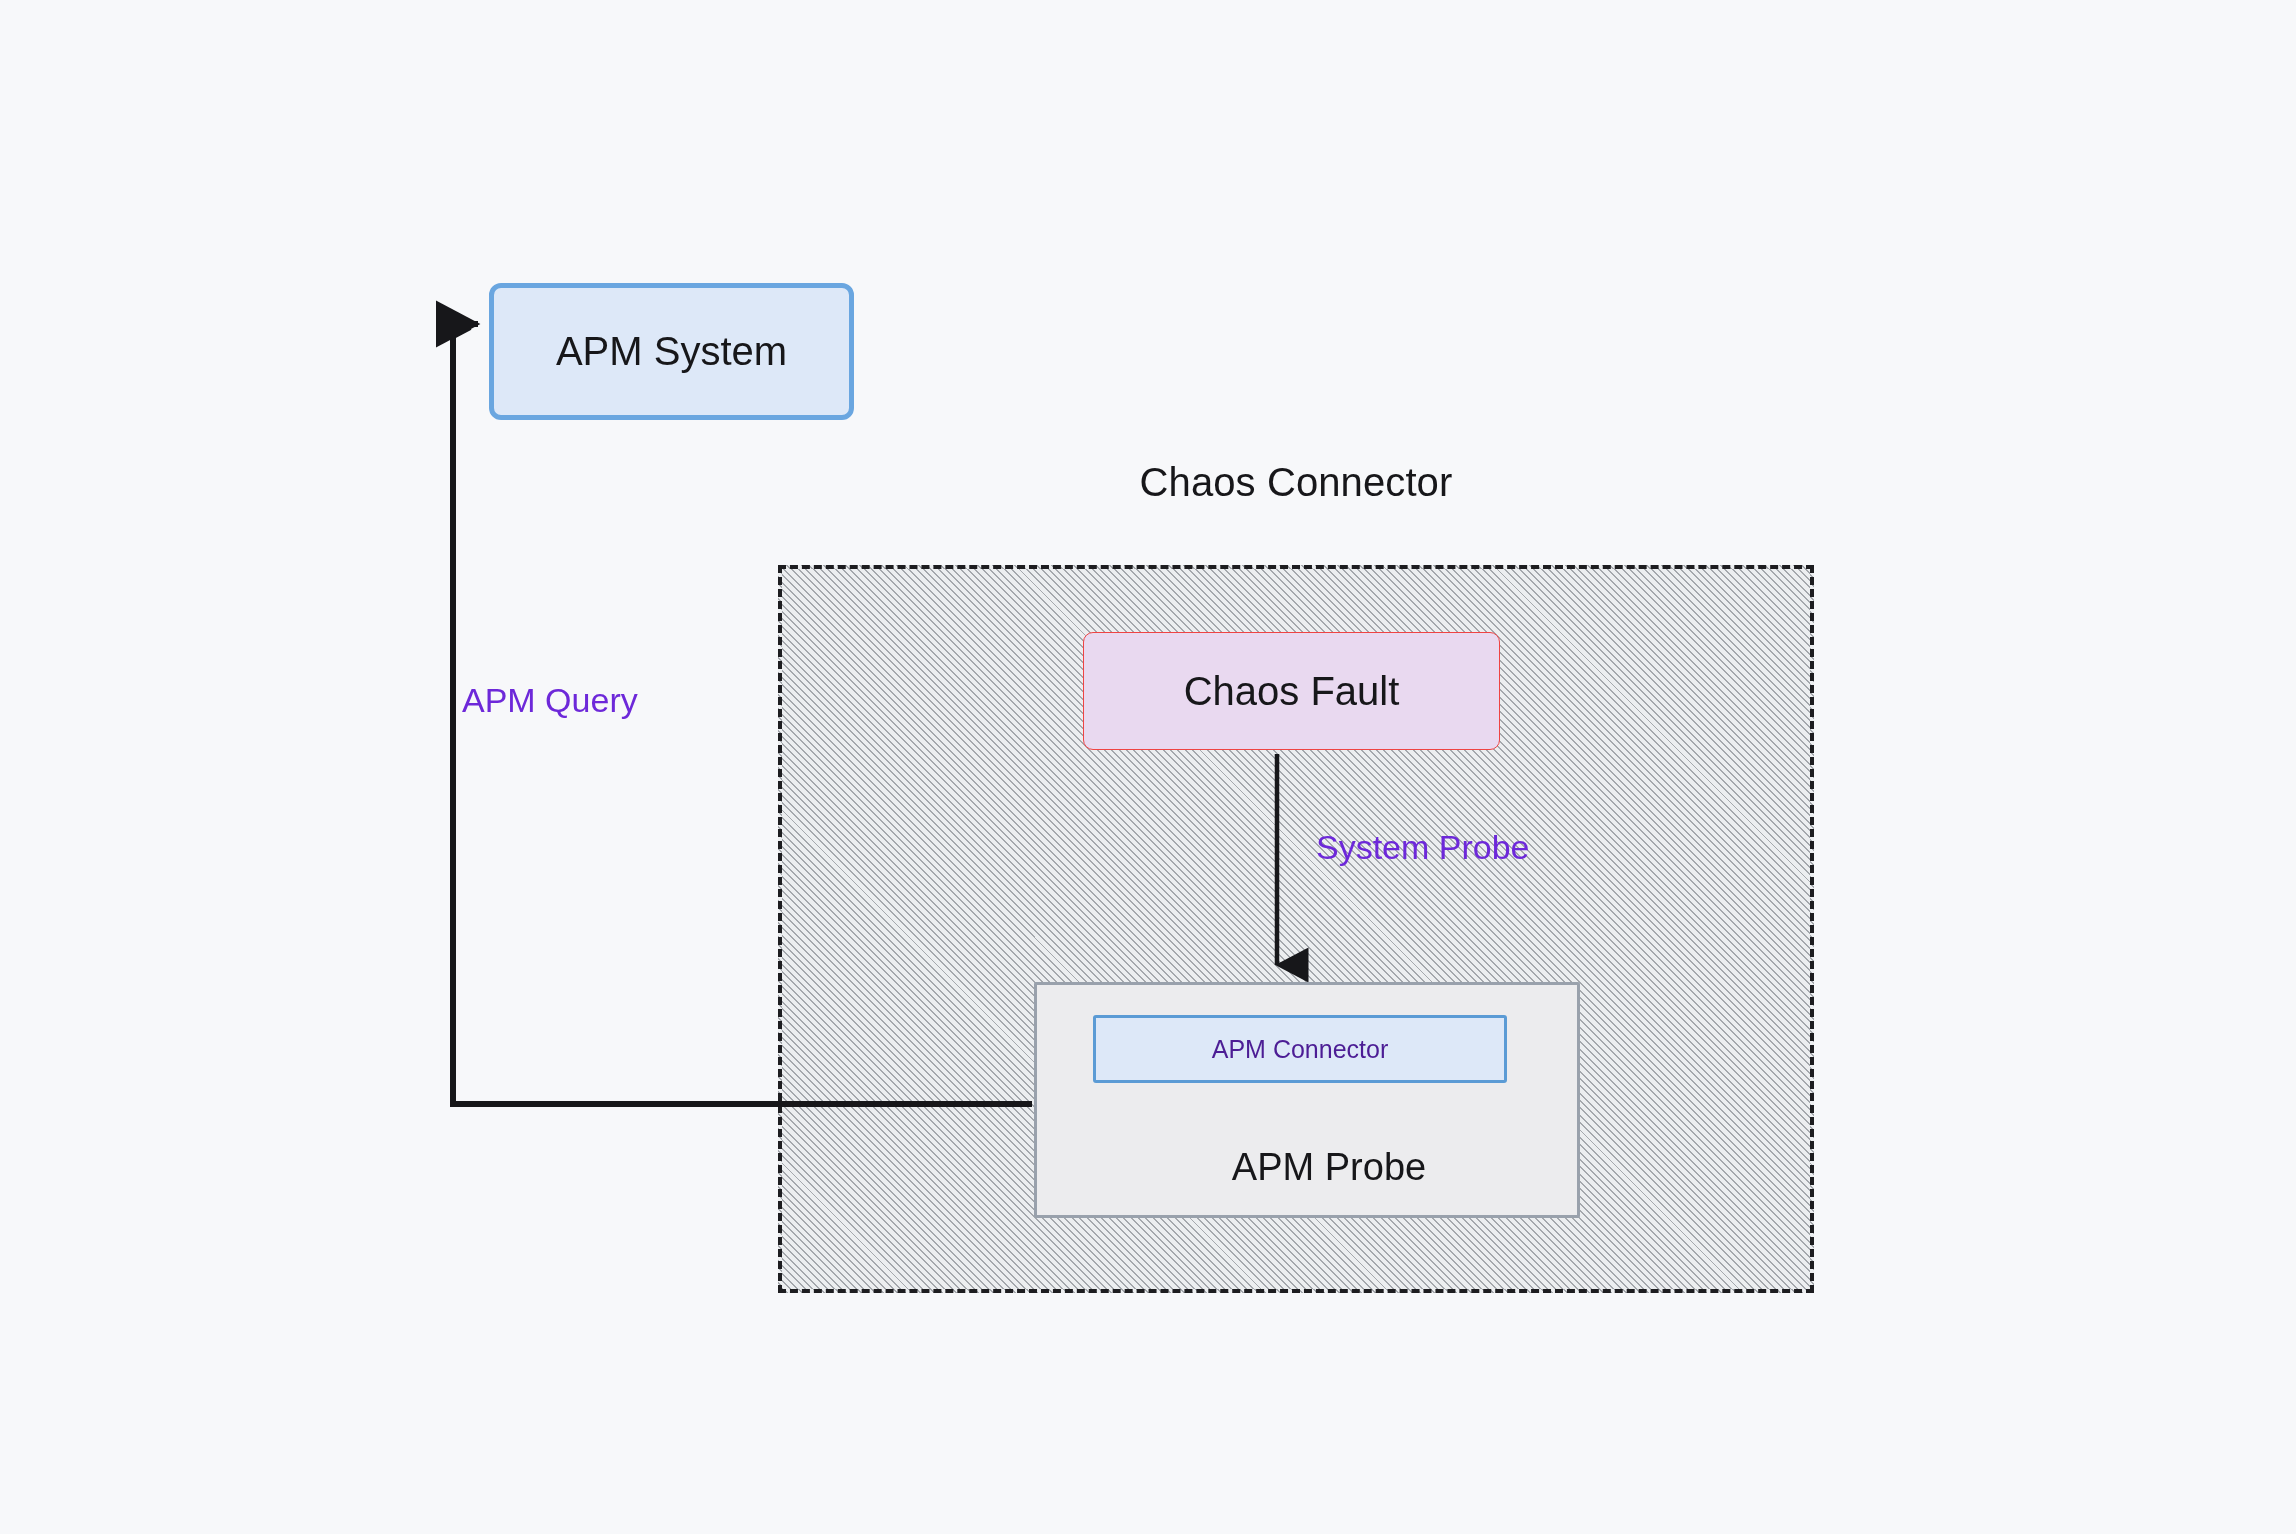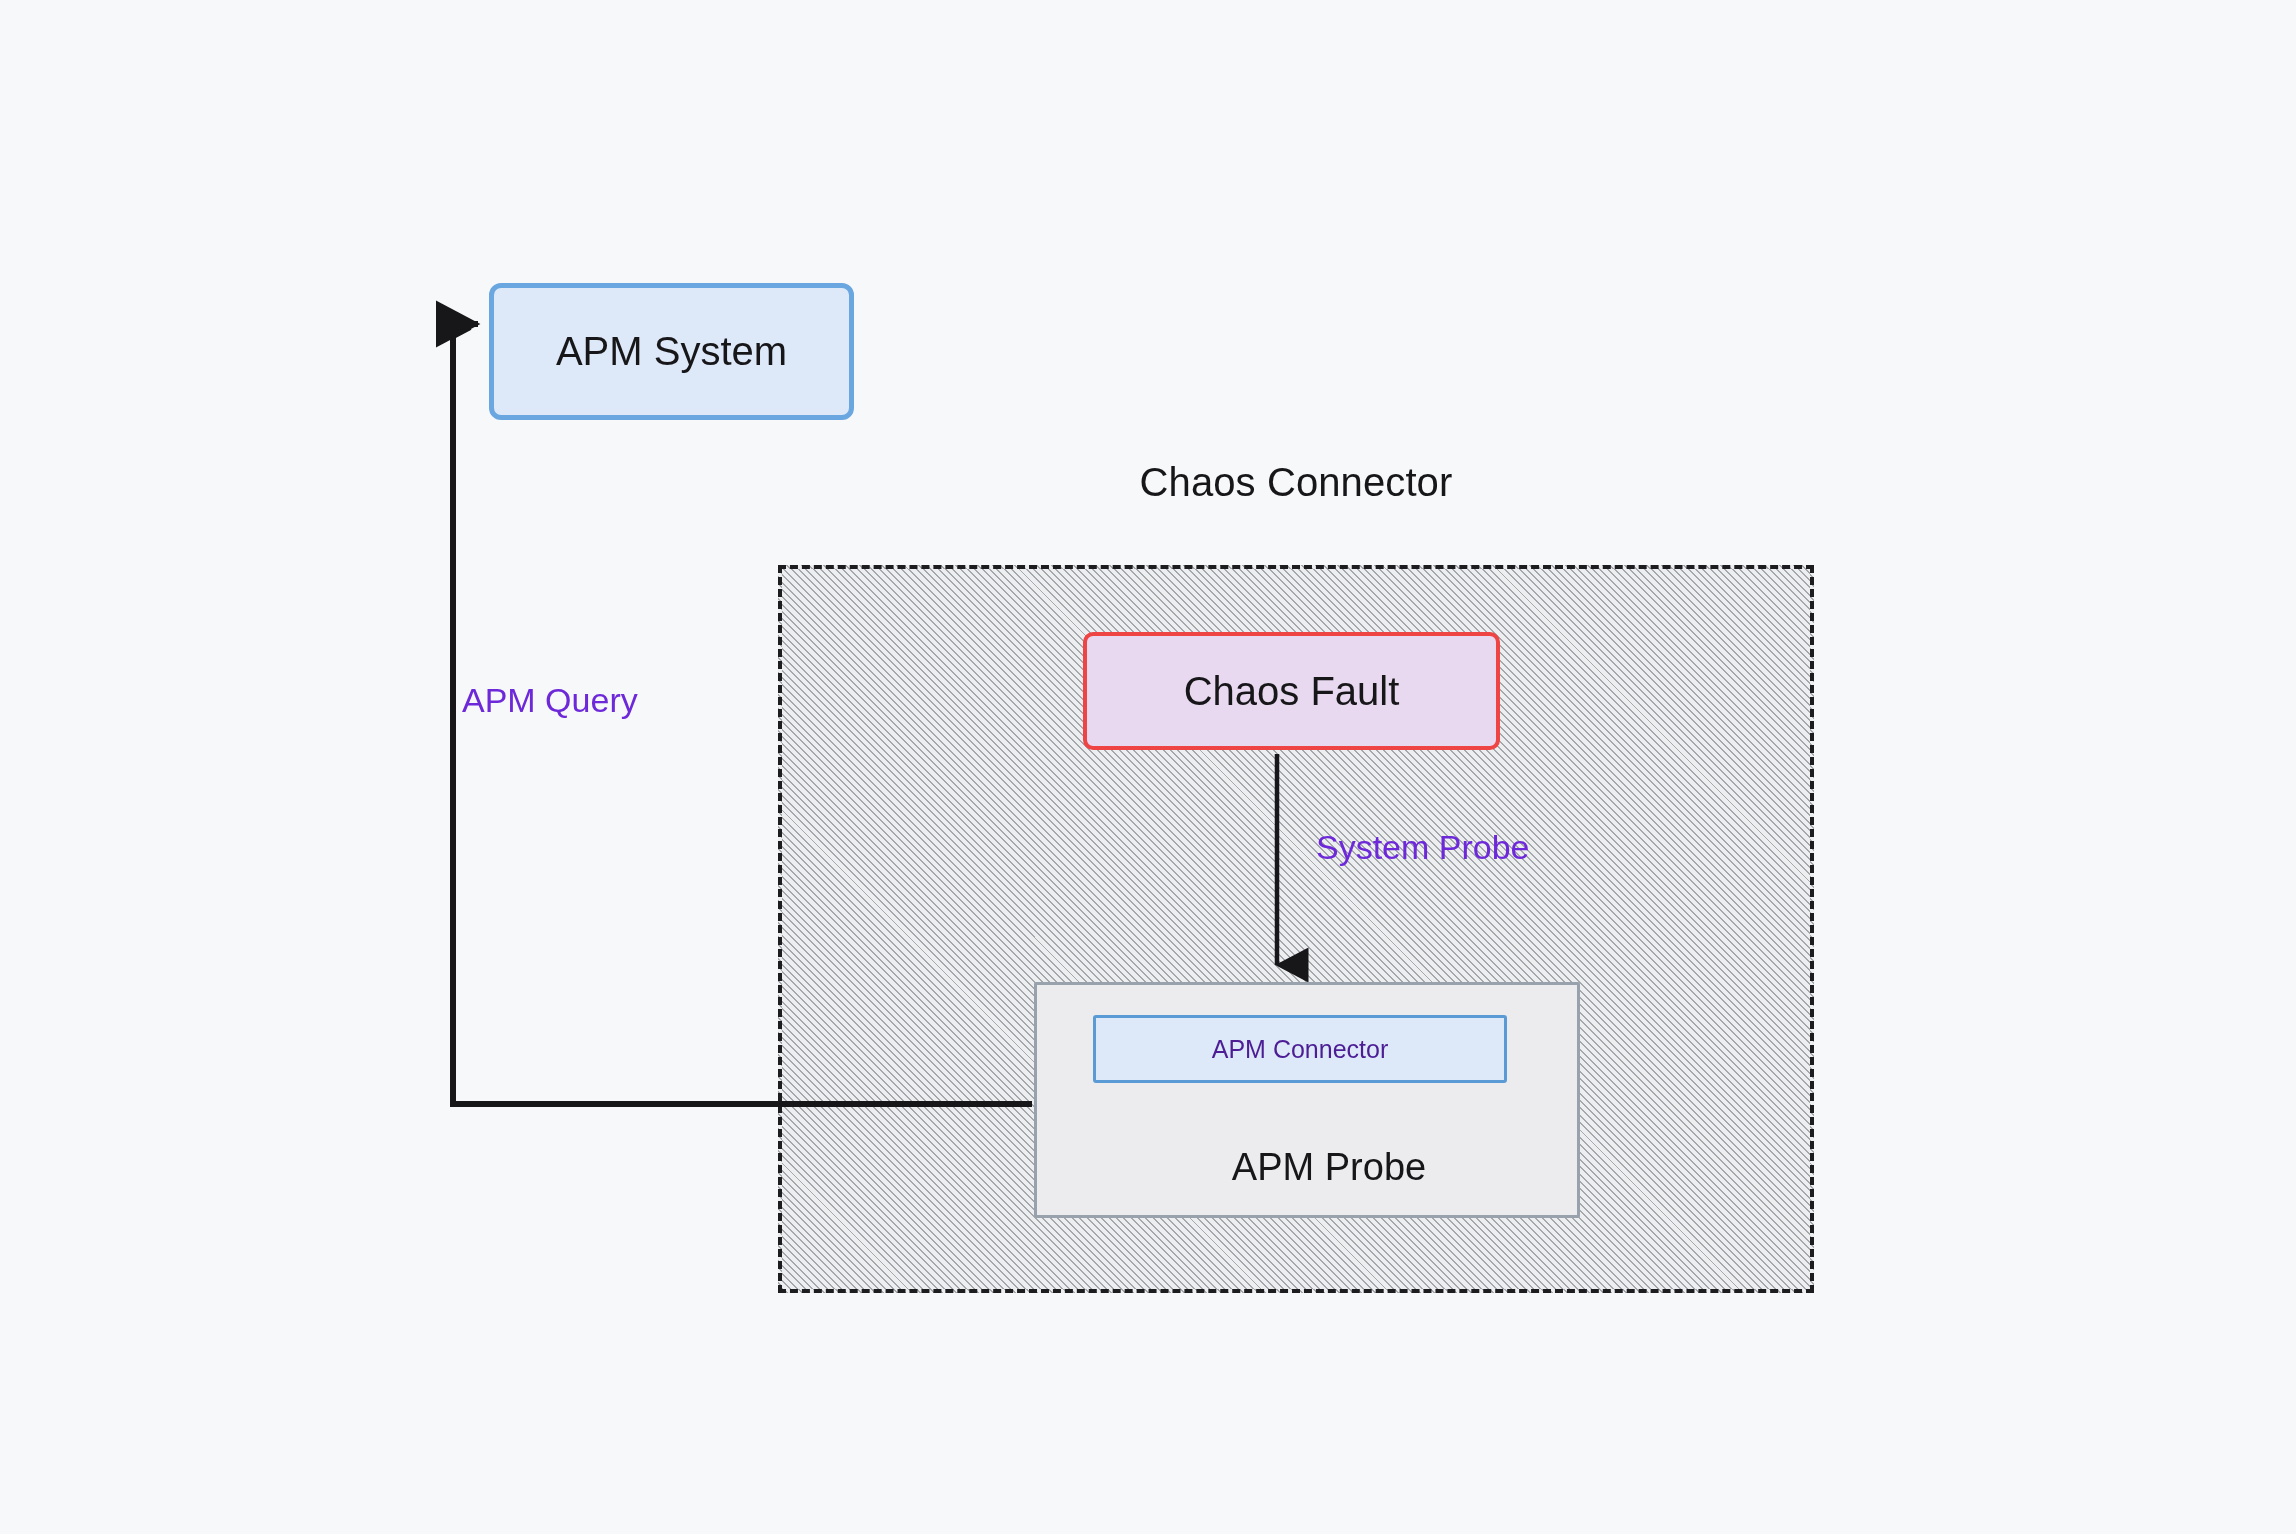--- a/index.html
+++ b/index.html
@@ -96,21 +96,21 @@
     color: #17171a;
     margin-top: 28px;
   }
 
   #chaos-fault-node {
     left: 1083px;
     top: 632px;
     width: 417px;
     height: 118px;
     background: #e9d9f0;
-    border: 4px solid #ef4444;
+    border: 1px solid #ef4444;
     border-radius: 10px;
     font-size: 40px;
     color: #17171a;
   }
 
   #apm-probe-node {
     left: 1034px;
     top: 982px;
     width: 546px;
     height: 236px;

